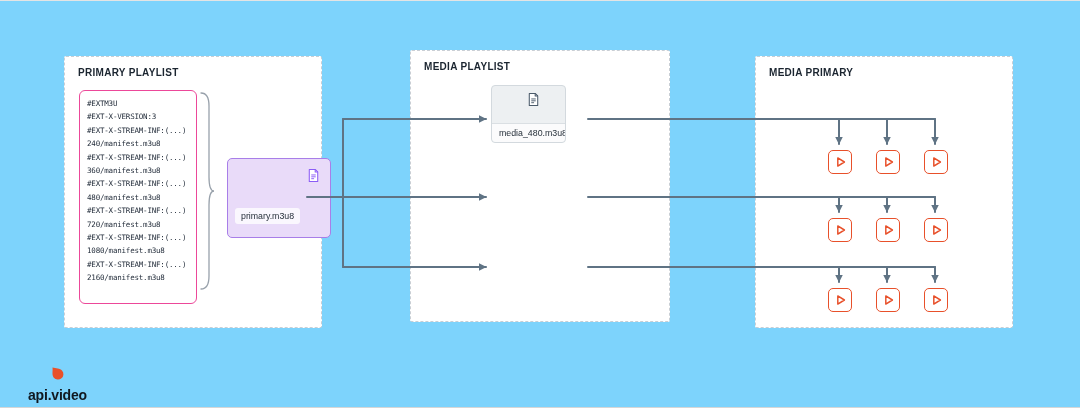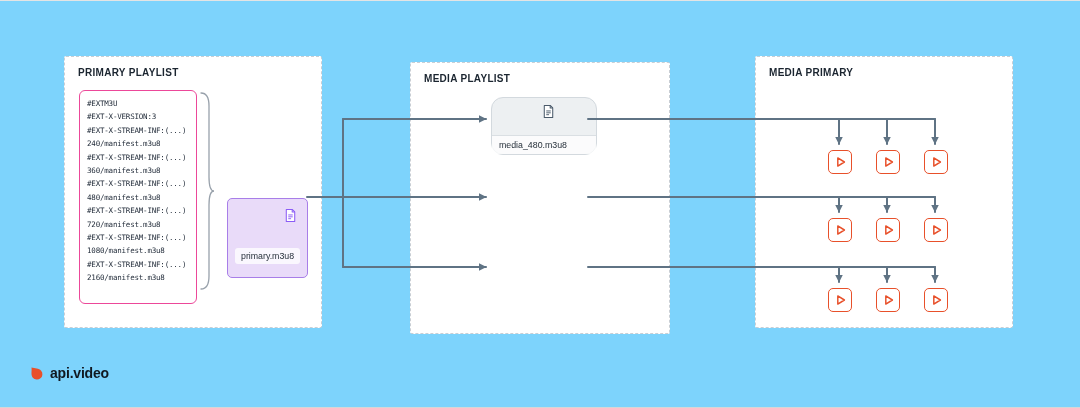--- a/index.html
+++ b/index.html
@@ -7,66 +7,66 @@
     position:relative;width:1080px;height:408px;box-sizing:border-box;
     background:#7dd3fc;overflow:hidden;
     border-top:1px solid #e4e4e4;border-bottom:1px solid #d6d6d6;
     font-family:"Liberation Sans", sans-serif;
   }
   .panel{
     position:absolute;border:1px dashed var(--dashed-border,#c9ced4);
     border-radius:2px;background:#ffffff;
   }
   #panel-primary{left:64px;top:55px;width:256px;height:270px;}
-  #panel-media{left:410px;top:61px;width:258px;height:270px;}
+  #panel-media{left:410px;top:49px;width:258px;height:270px;}
   #panel-segments{left:755px;top:55px;width:256px;height:270px;}
   .panel-title{
     position:absolute;top:10px;left:13px;margin:0;
     font-size:10px;font-weight:700;letter-spacing:.3px;color:var(--title,#1b2530);
   }
   .code{
     position:absolute;left:14px;top:33px;width:118px;height:214px;box-sizing:border-box;
     margin:0;background:#ffffff;border:1px solid #ec4899;border-radius:6px;
     padding:6px 7px;white-space:pre;overflow:hidden;
     font-family:"DejaVu Sans Mono", monospace;
     font-size:7.5px;line-height:13.4px;color:#1f2937;letter-spacing:-0.2px;
   }
   .brace{position:absolute;left:132px;top:33px;}
   .file-node{
-    position:absolute;left:162px;top:101px;width:81px;height:80px;box-sizing:border-box;
+    position:absolute;left:162px;top:101px;width:104px;height:80px;box-sizing:border-box;
     background:var(--purple-fill,#e9dbf9);border:1.5px solid var(--purple-border,#a87ee8);
-    border-radius:5px;color:var(--purple,#8b5cf6);margin-top:40px;
+    border-radius:5px;color:var(--purple,#8b5cf6);
   }
   .file-node .doc-icon{position:absolute;top:9px;right:9px;line-height:0;}
   .file-label{
     position:absolute;left:7px;bottom:13px;background:rgba(255,255,255,.78);
     padding:3px 6px;border-radius:3px;font-size:8.8px;color:#26303a;white-space:nowrap;
   }
   .media-node{
-    position:absolute;left:80px;width:106px;height:58px;box-sizing:border-box;
+    position:absolute;left:80px;width:75px;height:58px;box-sizing:border-box;
     background:var(--node-fill,#edf0f2);border:1px solid var(--node-border,#d3d9de);
-    border-radius:12px;color:#4a5a6a;
+    border-radius:4px;color:#4a5a6a;
   }
   .media-node .doc-icon{position:absolute;top:6px;left:50%;transform:translateX(-20%);line-height:0;}
   .media-label{
     position:absolute;left:0;right:0;bottom:0;box-sizing:border-box;
     background:rgba(255,255,255,.75);border-top:1px solid #dadfe3;
     border-radius:0 0 4px 4px;padding:4px 7px;
     font-size:8.8px;color:#26303a;text-align:left;white-space:nowrap;overflow:hidden;
   }
   .segment-icon{
     position:absolute;width:24px;height:24px;box-sizing:border-box;
     border:1.5px solid;color:var(--orange,#e8502a);border-radius:5px;background:#ffffff;
     display:flex;align-items:center;justify-content:center;
   }
   .wires{position:absolute;left:0;top:0;pointer-events:none;}
   .wires g{stroke:var(--arrow,#5f7384);}
   .arrowhead{fill:var(--arrow,#5f7384);}
   .brand{
-    position:absolute;left:28px;top:364px;display:flex;align-items:center;gap:6px;
+    position:absolute;left:28px;top:364px;display:flex;align-items:center;gap:6px;flex-direction:column;
   }
   .brand-text{font-size:14px;font-weight:800;color:#101820;letter-spacing:-0.2px;}
   .brand-mark{line-height:0;transform:rotate(-40deg);color:var(--orange,#e8502a);}
 </style>
 </head>
 <body>
 
 <div class="canvas">
 
   <section class="panel" id="panel-primary">

